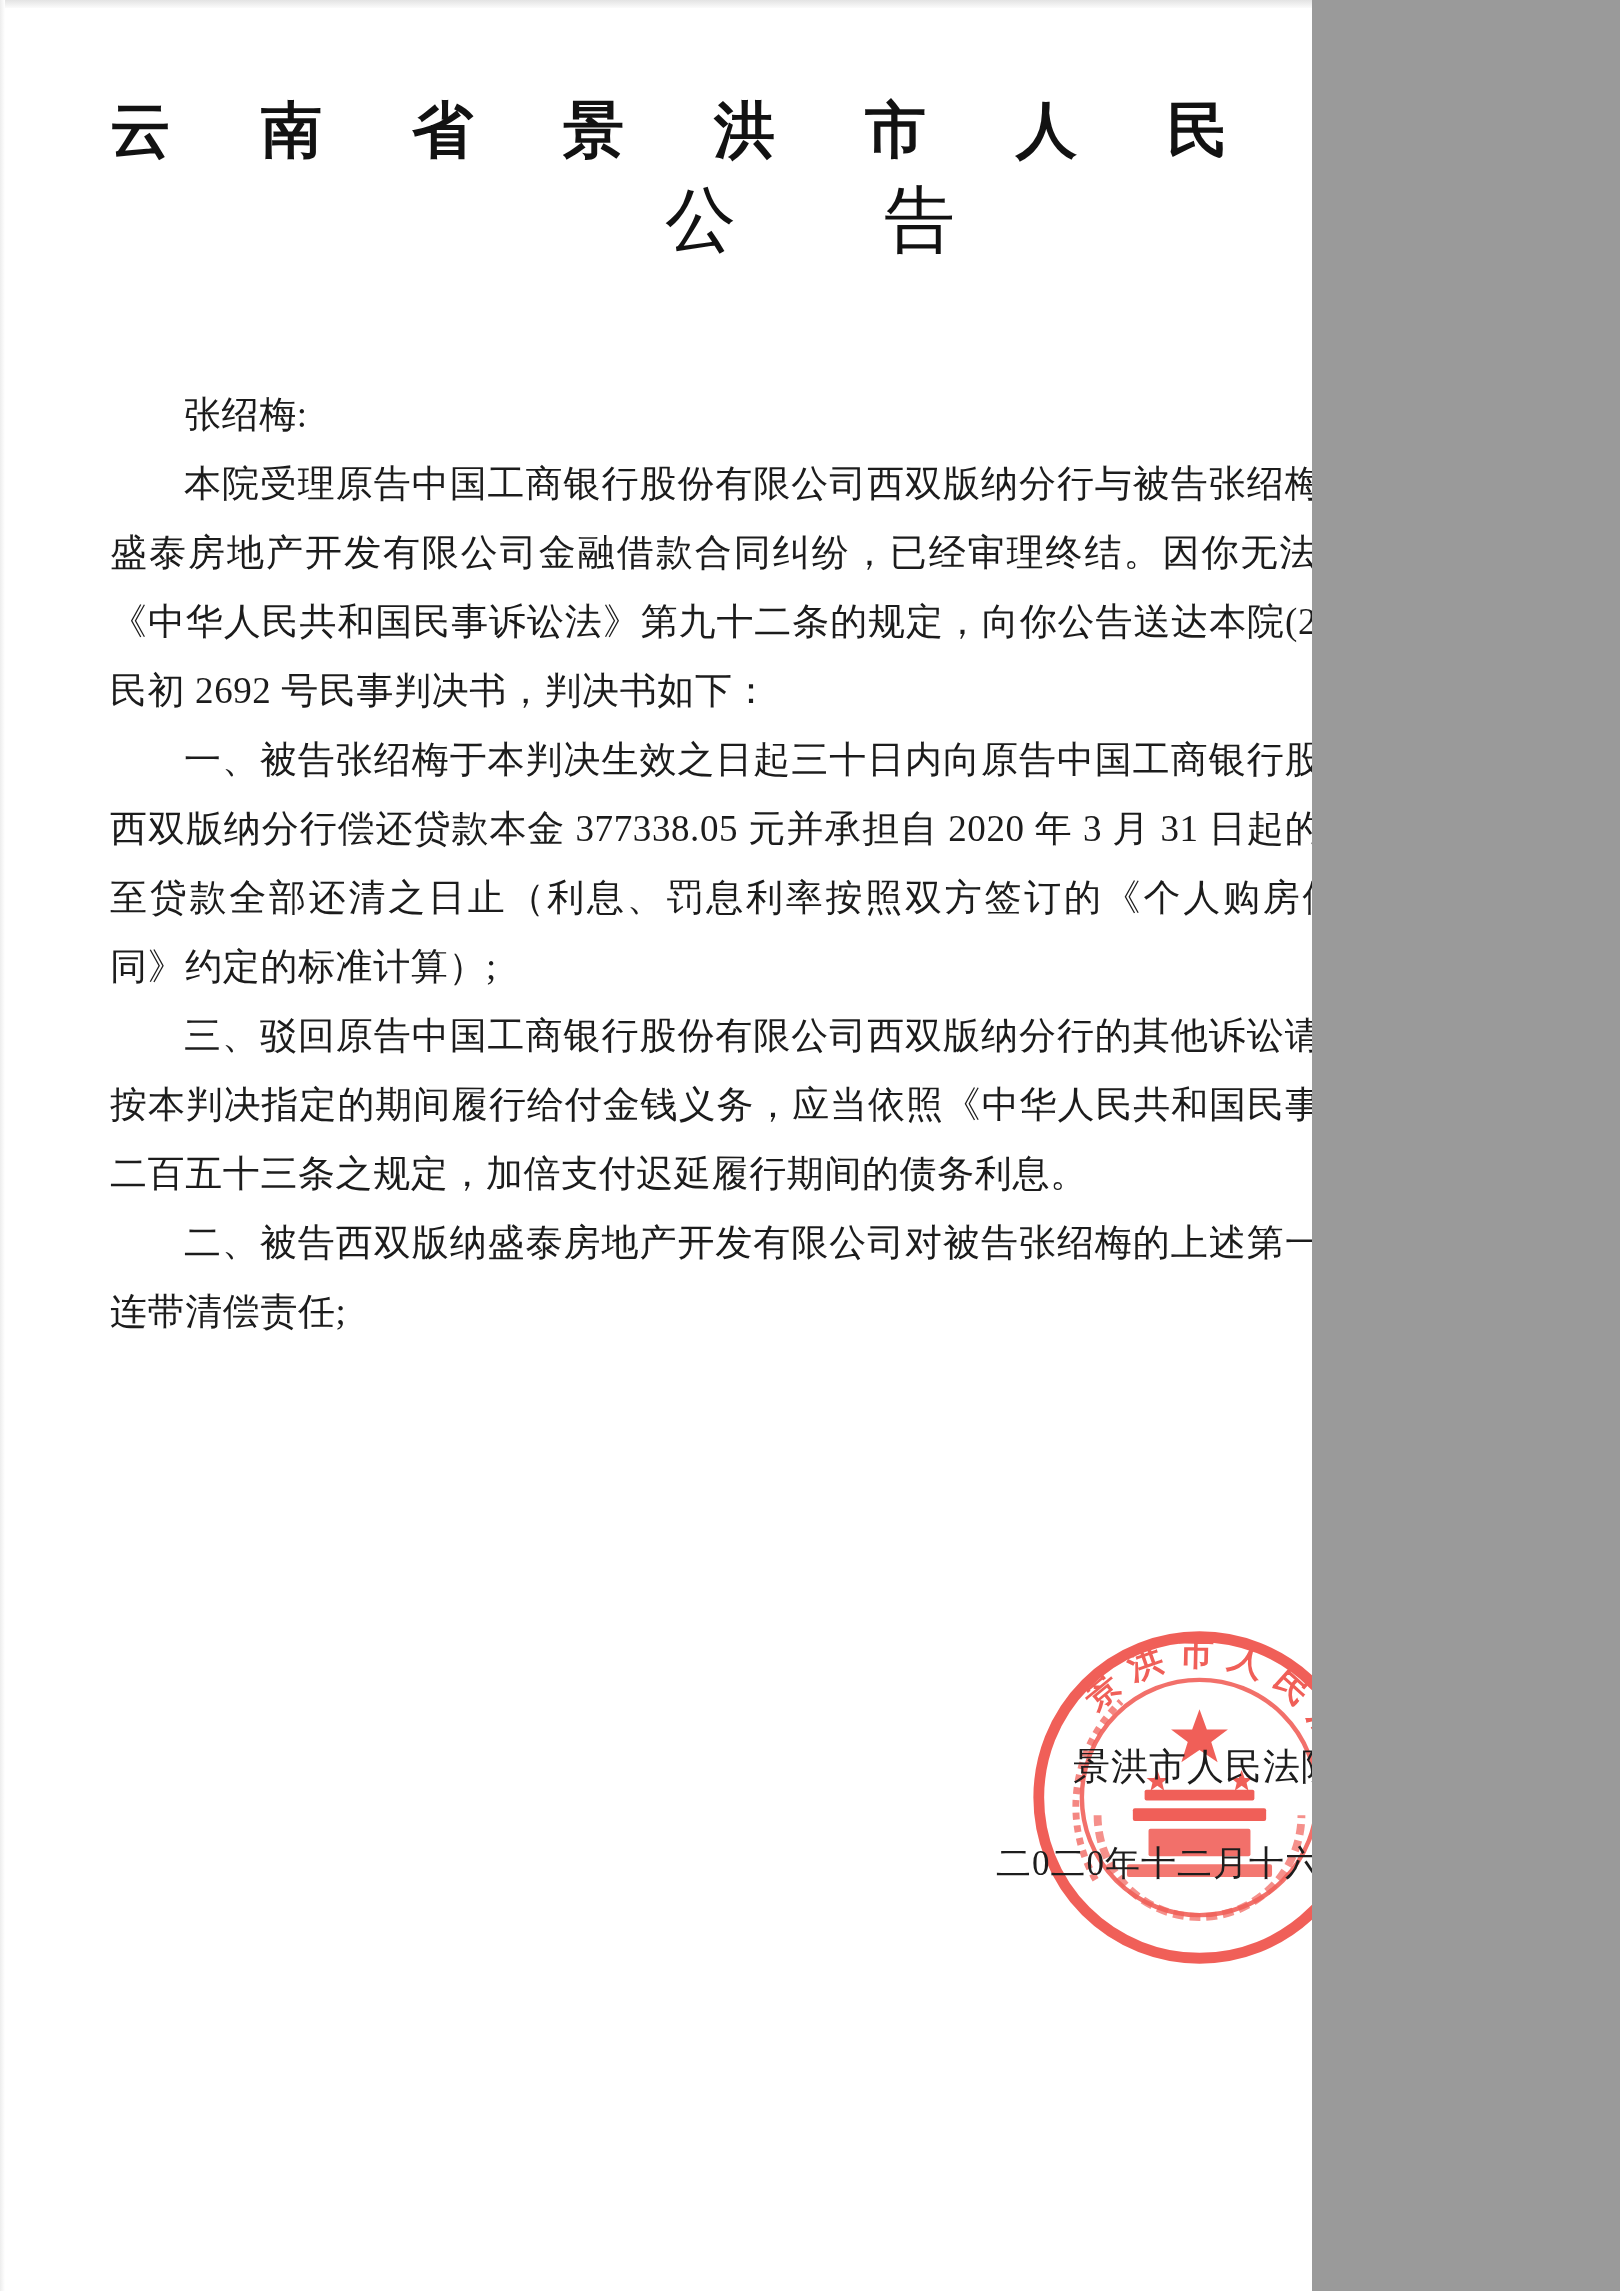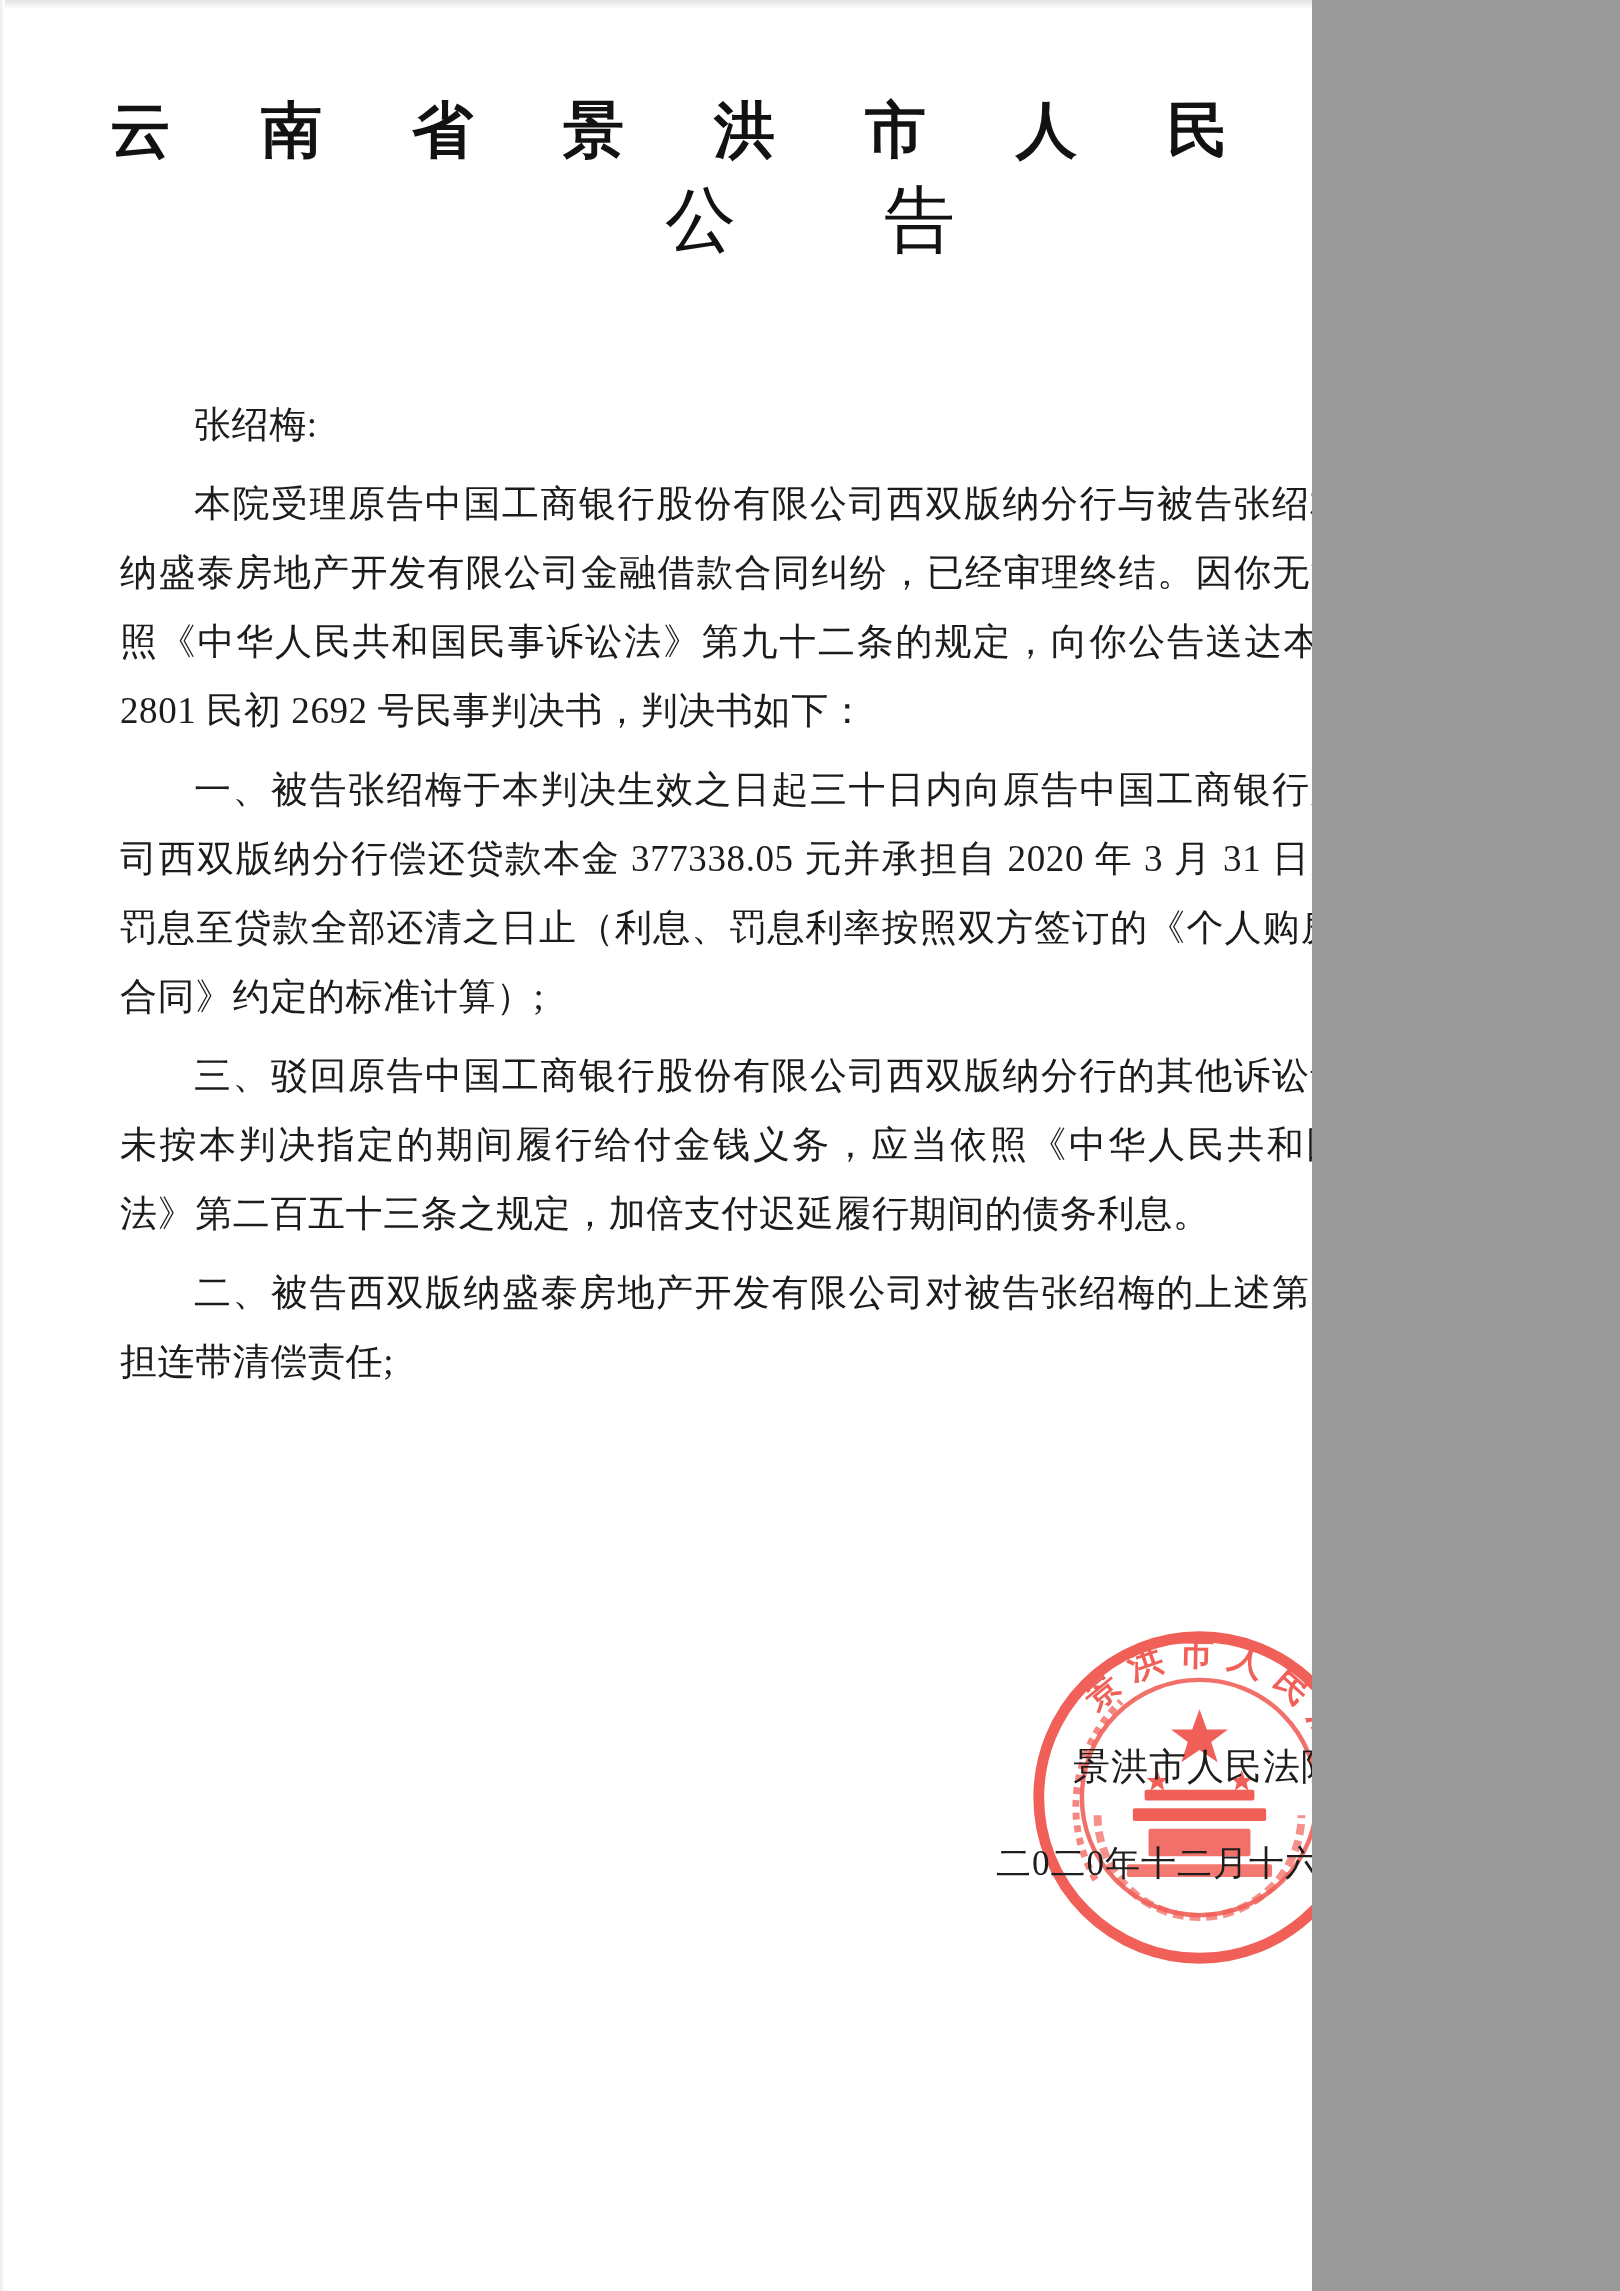--- a/index.html
+++ b/index.html
@@ -23,21 +23,21 @@
   .notice-title{
     position:absolute;left:665px;top:173px;
     font-size:71px;font-weight:400;color:#121212;
     white-space:nowrap;letter-spacing:2px;
   }
   .body-text{
     position:absolute;left:110px;top:380px;width:1402px;
     font-size:37px;line-height:69px;letter-spacing:0.6px;
     text-align:justify;color:#1c1c1c;
   }
-  .body-text p{margin:10px;text-indent:2em;}
+  .body-text p{margin:0;text-indent:2em;}
   .seal{position:absolute;left:1027px;top:1623px;width:345px;height:349px;}
   .seal-sig{
     position:absolute;left:1073px;top:1742px;
     font-size:37px;color:#1d1d1d;white-space:nowrap;letter-spacing:1px;
   }
   .seal-date{
     position:absolute;left:996px;top:1812px;
     font-size:35px;color:#1d1d1d;white-space:nowrap;letter-spacing:1px;margin-top:28px;
   }
 </style>

